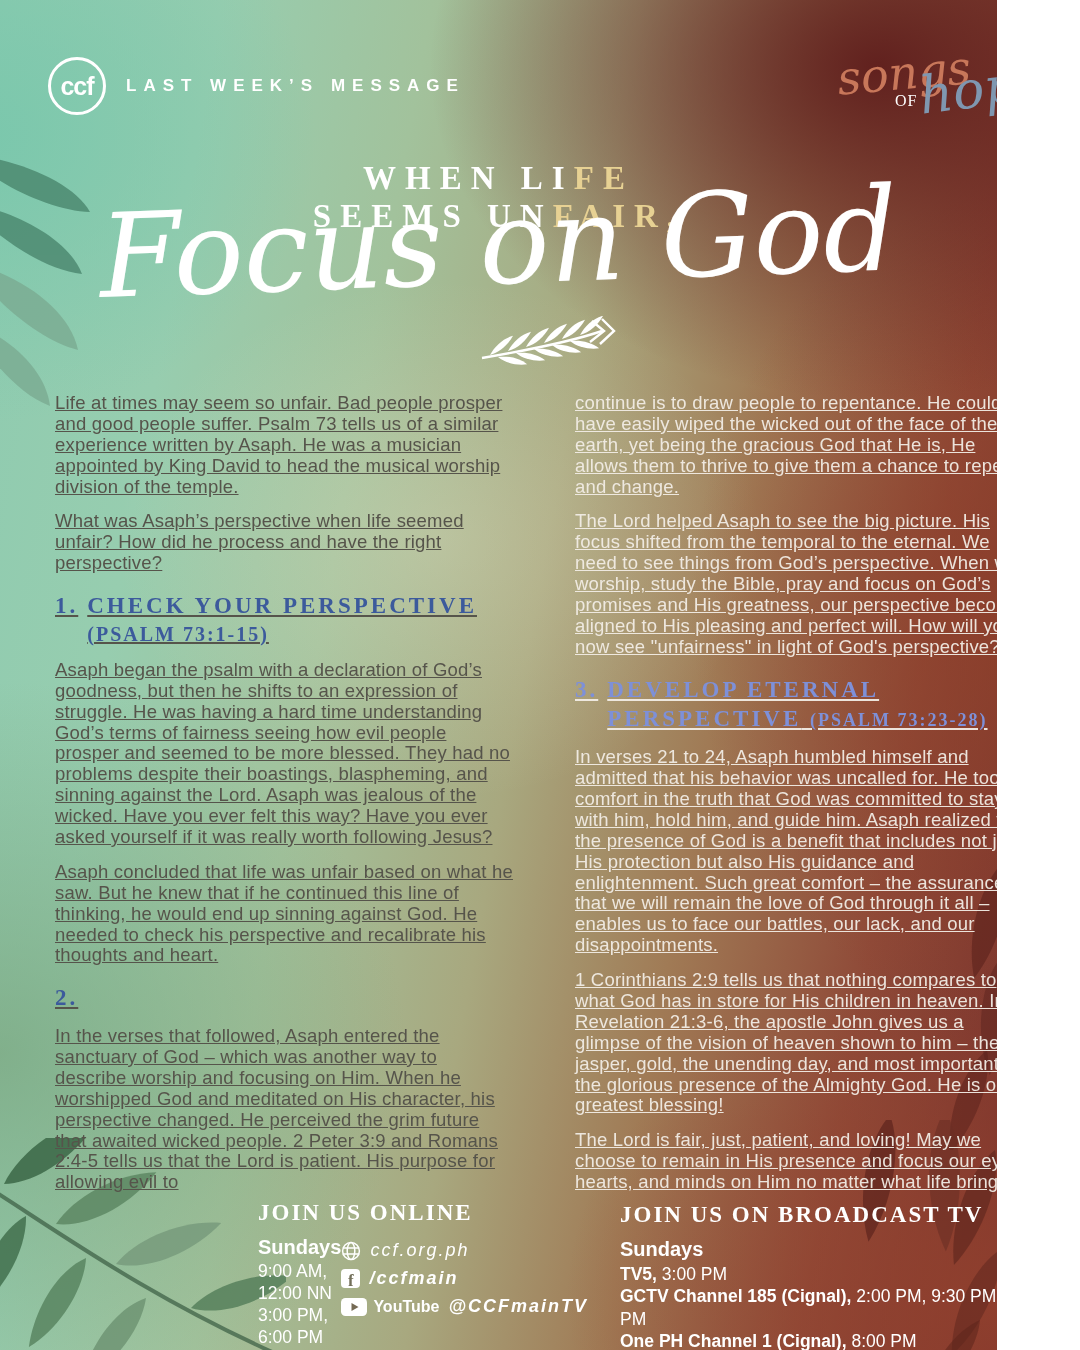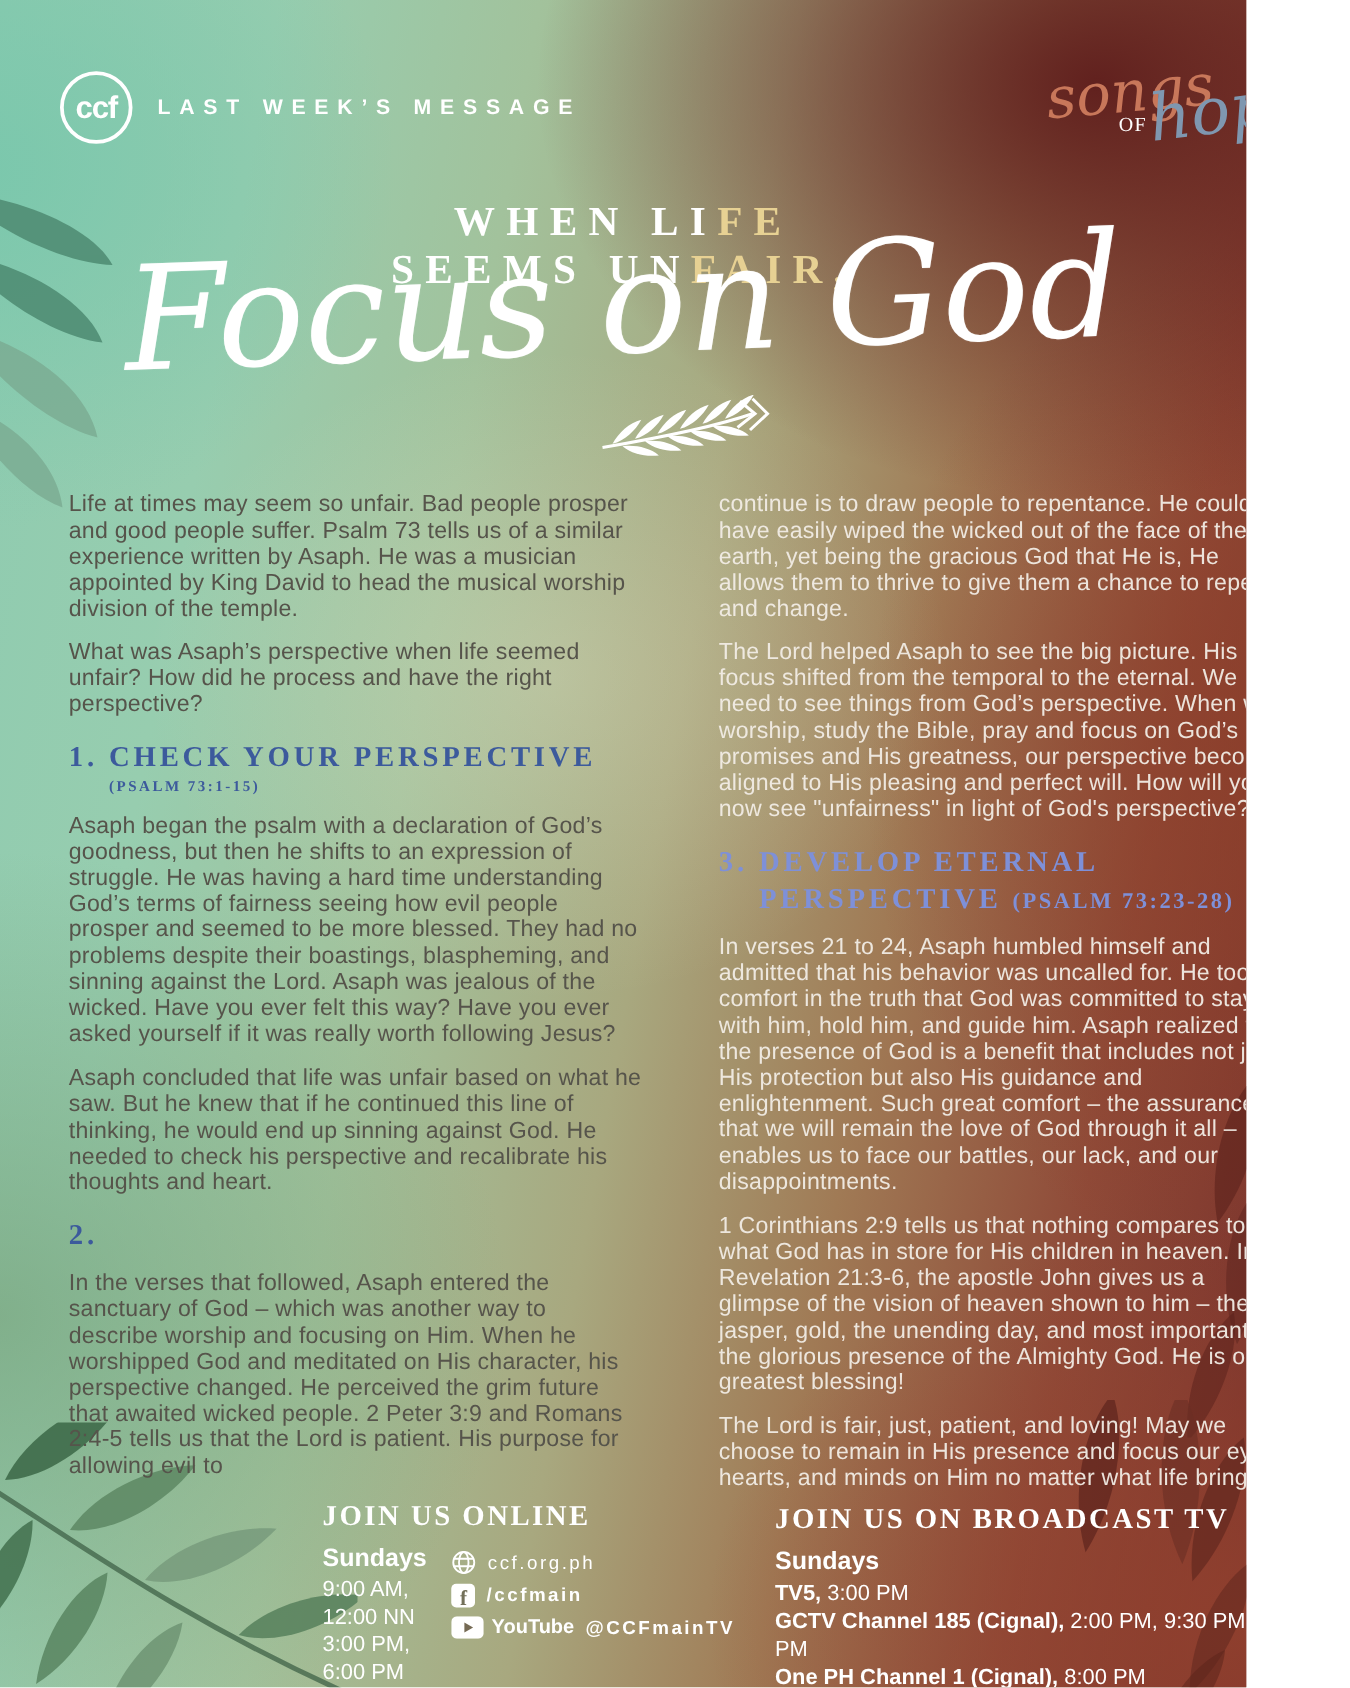--- a/index.html
+++ b/index.html
@@ -29,41 +29,41 @@
   
   .t-caps{left:0;right:0;text-align:center;color:#fff;font-family:"Liberation Serif",serif;
     font-weight:bold;letter-spacing:9px;font-size:33px;}
   .t1{top:160px;} .t2{top:198px;}
   .gold{color:#e7d193;}
   .t-script{left:0;right:0;top:182px;text-align:center;color:#fff;
     font-family:"DejaVu Serif",serif;font-style:italic;font-size:116px;line-height:1.05;
     transform:rotate(-2deg);text-shadow:0 0 1px rgba(255,255,255,.4);}
   .laurel{left:478px;top:316px;}
   
-  .col{width:458px;font-size:18.5px;line-height:1.13;letter-spacing:0.2px;}
+  .col{width:458px;font-size:18.5px;line-height:1.13;letter-spacing:0.2px;text-decoration:underline;}
   .col p{margin:0 0 14px 0;}
   .col-left{left:55px;top:393px;color:#56544b;}
   .col-right{left:575px;top:393px;color:rgba(241,236,229,0.95);}
   .heading{display:flex;font-family:"Liberation Serif",serif;font-weight:bold;
     font-size:23px;letter-spacing:3px;margin:18px 0 13px 0;line-height:1.25;}
   .h-blue{color:#3c5a9c;} .h-peri{color:#7e90d8;}
   .h-num{margin-right:9px;}
-  .h-ref{display:block;font-size:12px;letter-spacing:2px;margin-top:1px;}
+  .h-ref{display:block;font-size:20px;letter-spacing:2px;margin-top:1px;}
   .h-ref-inline{font-size:18px;letter-spacing:2px;}
   
   .f-title{font-family:"Liberation Serif",serif;font-weight:bold;font-size:23px;
     letter-spacing:2px;color:#fff;margin:0 0 10px 0;}
   .f-online{left:258px;top:1200px;width:330px;color:#fff;}
   .f-cols{display:flex;}
   .f-sched{width:158px;}
   .f-day{font-weight:bold;font-size:20px;margin-bottom:2px;}
   .f-times{font-size:17.5px;line-height:1.25;}
   .f-links{padding-top:4px;}
   .f-link{display:flex;align-items:center;margin-bottom:7px;}
-  .f-link .txt{font-size:15px;letter-spacing:2px;margin-left:9px;}
+  .f-link .txt{font-size:18px;letter-spacing:2px;margin-left:9px;font-style:italic;}
   .f-link .bold{font-weight:bold;}
   .fb{width:19px;height:19px;background:#fff;border-radius:4px;color:#73705a;
     font-family:"Liberation Serif",serif;font-weight:bold;font-size:17px;
     display:flex;align-items:flex-end;justify-content:center;line-height:0.9;overflow:hidden;}
   .yt-word{font-size:16px;font-weight:bold;margin-left:6px;letter-spacing:0;}
   .f-bcast{left:620px;top:1202px;width:430px;color:#fff;}
   .f-row{font-size:17.5px;line-height:1.28;}
   .f-row .b{font-weight:bold;}
   svg{display:block;}
 </style>

